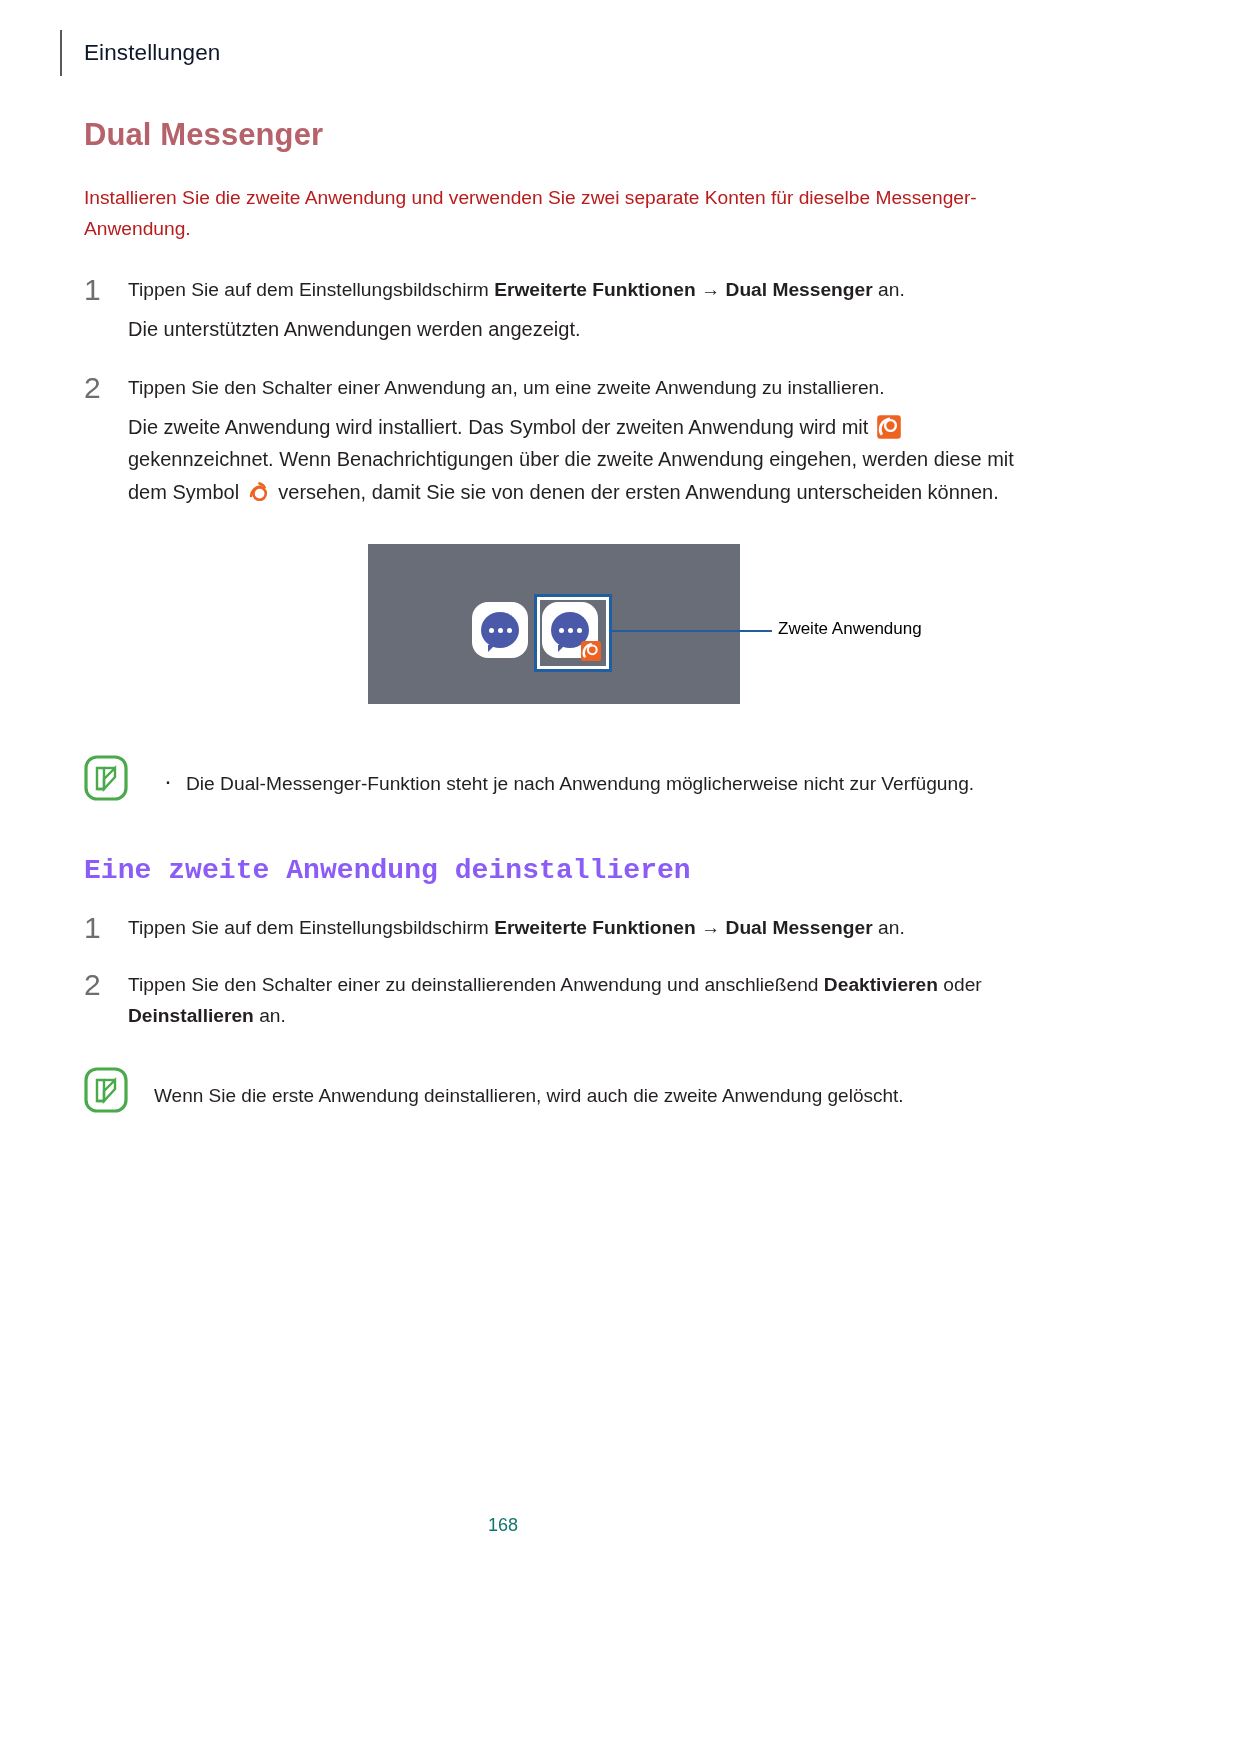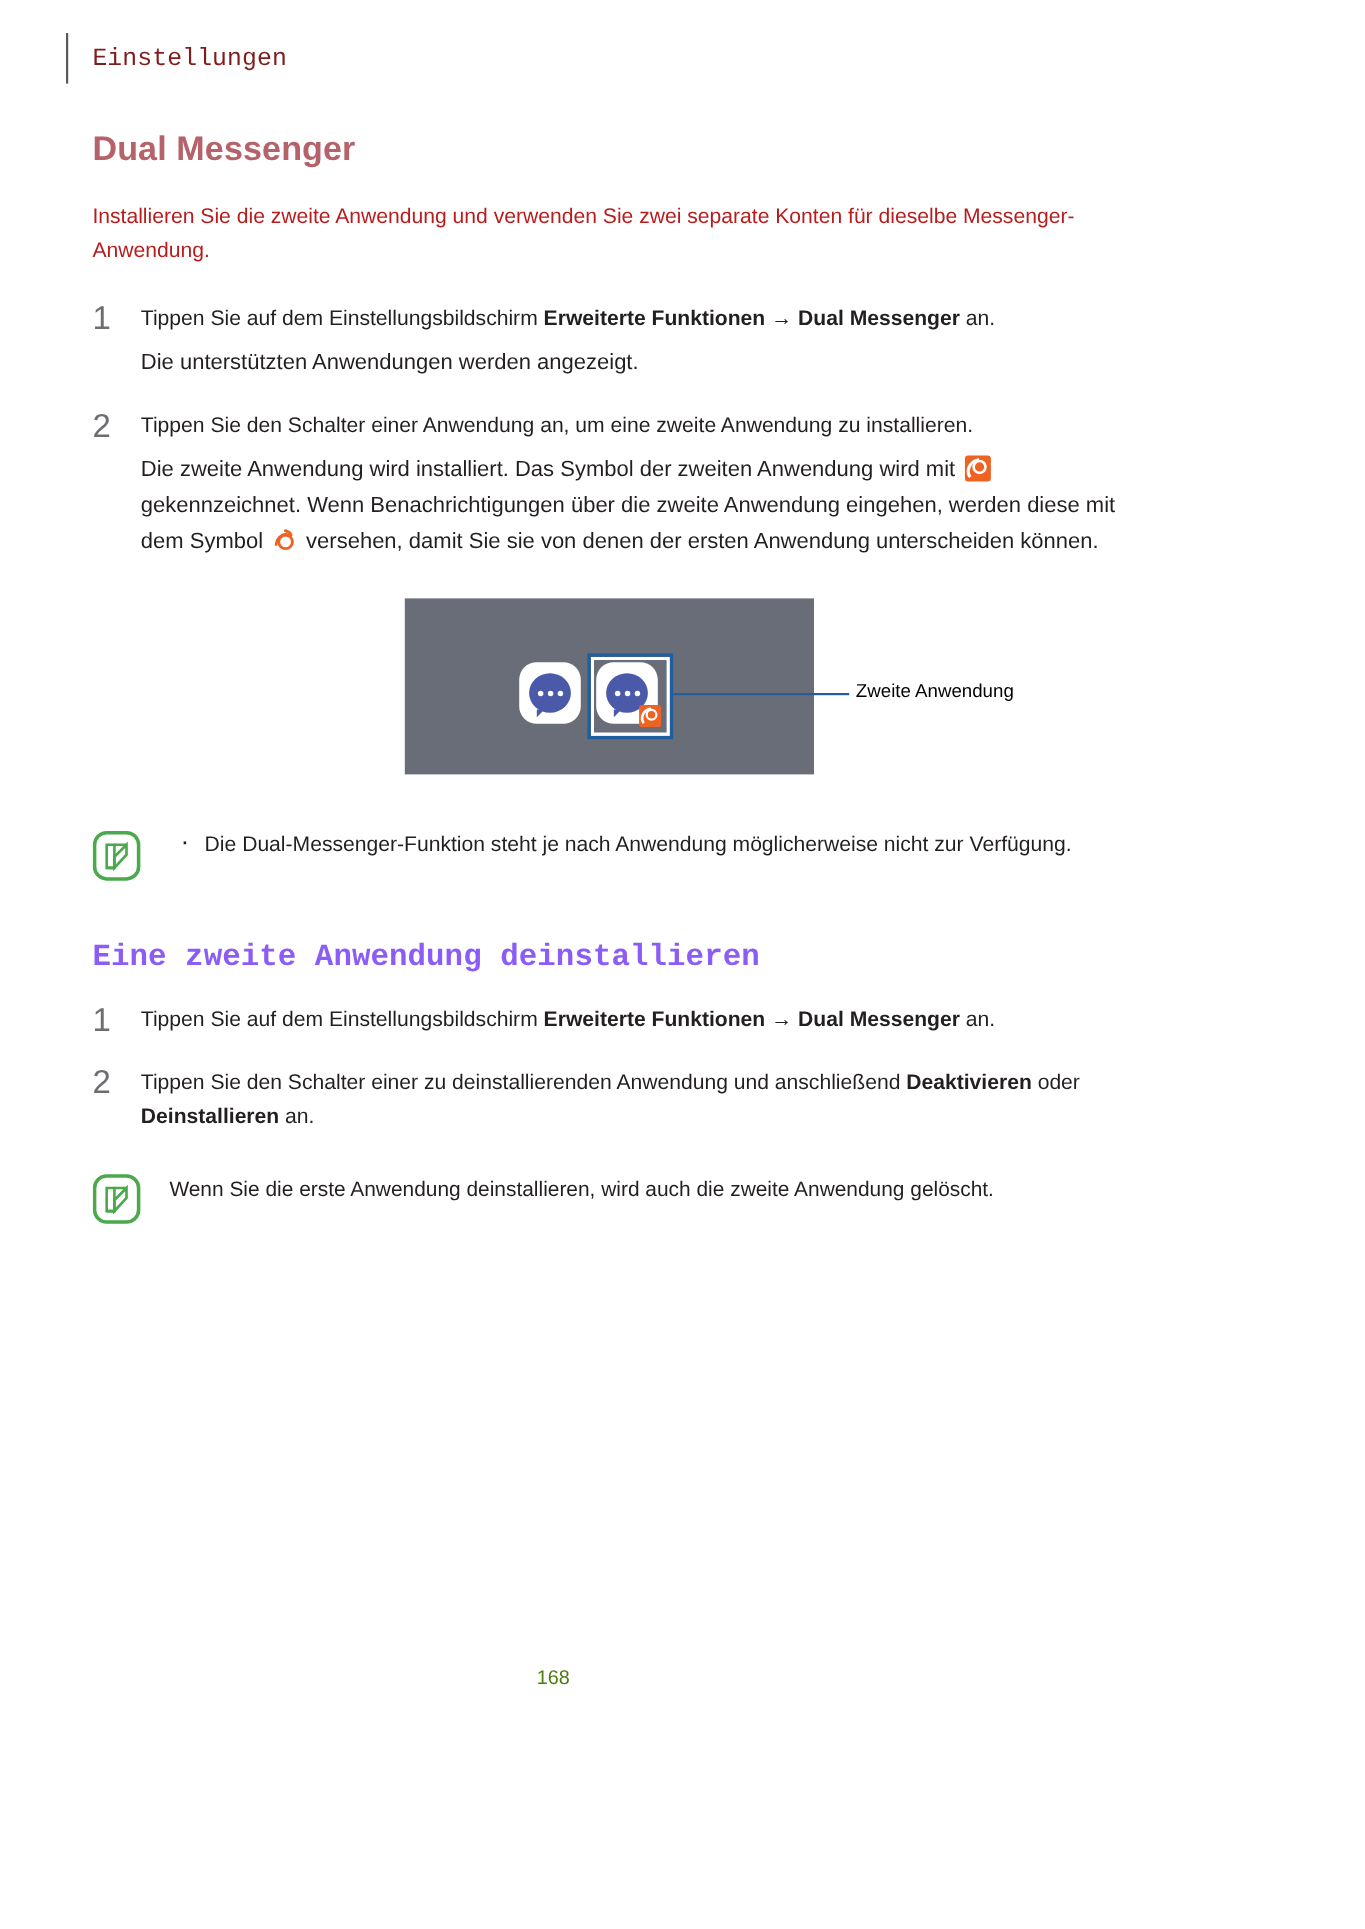--- a/index.html
+++ b/index.html
@@ -26,24 +26,23 @@
     height: 46px;
   }
   .header-rule {
     width: 2px;
     height: 46px;
     background: #58595b;
     margin-right: 22px;
   }
   .header-title {
     font-size: 22.5px;
-    color: #7f1d1d;
+    color: #0f172a;
     letter-spacing: 0.1px;
     line-height: 1;
-    font-family: Liberation Mono, monospace;
   }
 
   
   .page {
     position: absolute;
     left: 84px;
     top: 118px;
     width: 960px;
   }
 
@@ -180,21 +179,21 @@
   .callout-label {
     position: absolute;
     font-size: 17px;
     color: #000000;
     white-space: nowrap;
   }
 
   
   .note {
     display: flex;
-    align-items: flex-start;
+    align-items: flex-end;
     margin-top: 34px;
   }
   .note-icon {
     flex: 0 0 48px;
     width: 48px;
     height: 44px;
     margin-right: 22px;
     margin-top: 2px;
   }
   .note-body {
@@ -238,21 +237,21 @@
   }
 
   
   .footer {
     position: absolute;
     left: 0;
     top: 1515px;
     width: 1006px;
     text-align: center;
     font-size: 18px;
-    color: #4d7c0f;
+    color: #0f766e;
   }
 </style>
 </head>
 <body>
 
 <div class="header">
   <div class="header-rule"></div>
   <div class="header-title">Einstellungen</div>
 </div>
 

